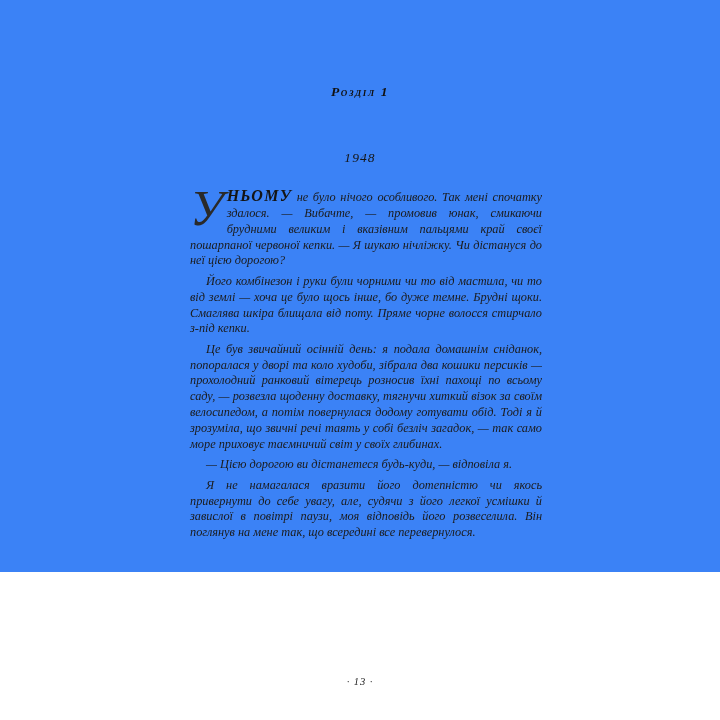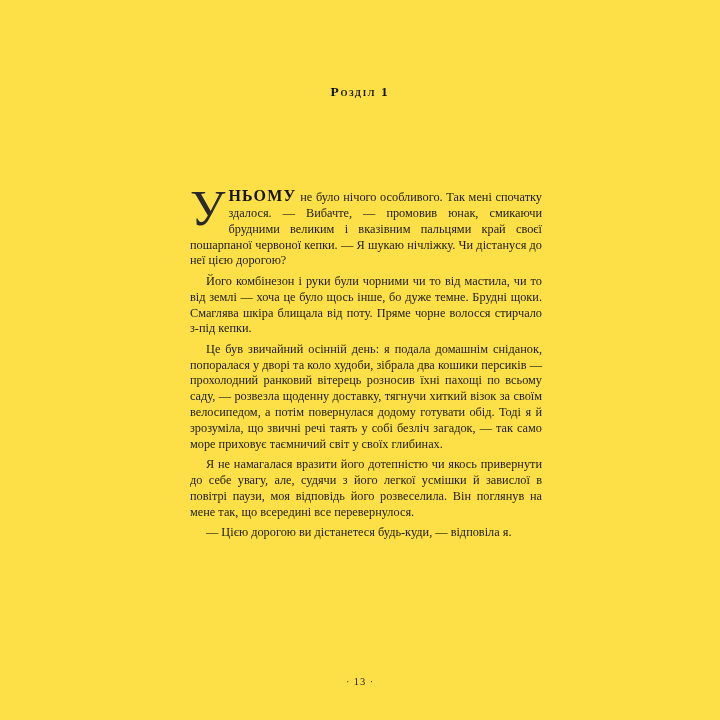--- a/index.html
+++ b/index.html
@@ -12,23 +12,24 @@
     height: 720px;
     background: #ffffff;
     font-family: "Liberation Serif", "DejaVu Serif", serif;
     color: #1a1a1a;
     overflow: hidden;
   }
 
   .page {
     position: relative;
     width: 720px;
-    height: 720px;
-    background: #fde047;
+    height: 572px;
+    background: #3b82f6;
     box-sizing: border-box;
+    font-style: italic;
   }
 
   
   .chapter-head {
     position: absolute;
     left: 0;
     top: 82px;
     width: 720px;
     text-align: center;
   }
@@ -116,27 +117,28 @@
 </style>
 </head>
 <body>
 
 <div class="page">
 
   <div class="chapter-head">
     <span class="chapter-title">Розділ 1</span>
   </div>
 
+  <div class="chapter-year">1948</div>
 
   <div class="textblock">
 
     <p class="first"><span class="dropcap">У</span><span class="smallcaps">НЬОМУ</span><span> не було нічого особливого. Так мені спочатку здалося. — Вибачте, — промовив юнак, смикаючи брудними великим і вказівним пальцями край своєї пошарпаної червоної кепки. — Я шукаю нічліжку. Чи дістануся до неї цією дорогою?</span></p>
 
     <p>Його комбінезон і руки були чорними чи то від мастила, чи то від землі — хоча це було щось інше, бо дуже темне. Брудні щоки. Смаглява шкіра блищала від поту. Пряме чорне волосся стирчало з-під кепки.</p>
     <p>Це був звичайний осінній день: я подала домашнім сніданок, попоралася у дворі та коло худоби, зібрала два кошики персиків — прохолодний ранковий вітерець розносив їхні пахощі по всьому саду, — розвезла щоденну доставку, тягнучи хиткий візок за своїм велосипедом, а потім повернулася додому готувати обід. Тоді я й зрозуміла, що звичні речі таять у собі безліч загадок, — так само море приховує таємничий світ у своїх глибинах.</p>
+    <p>— Цією дорогою ви дістанетеся будь-куди, — відповіла я.</p>
     <p>Я не намагалася вразити його дотепністю чи якось привернути до себе увагу, але, судячи з його легкої усмішки й завислої в повітрі паузи, моя відповідь його розвеселила. Він поглянув на мене так, що всередині все перевернулося.</p>
-    <p>— Цією дорогою ви дістанетеся будь-куди, — відповіла я.</p>
 
   </div>
 
   <div class="folio">· 13 ·</div>
 
 </div>
 
 </body></html>

